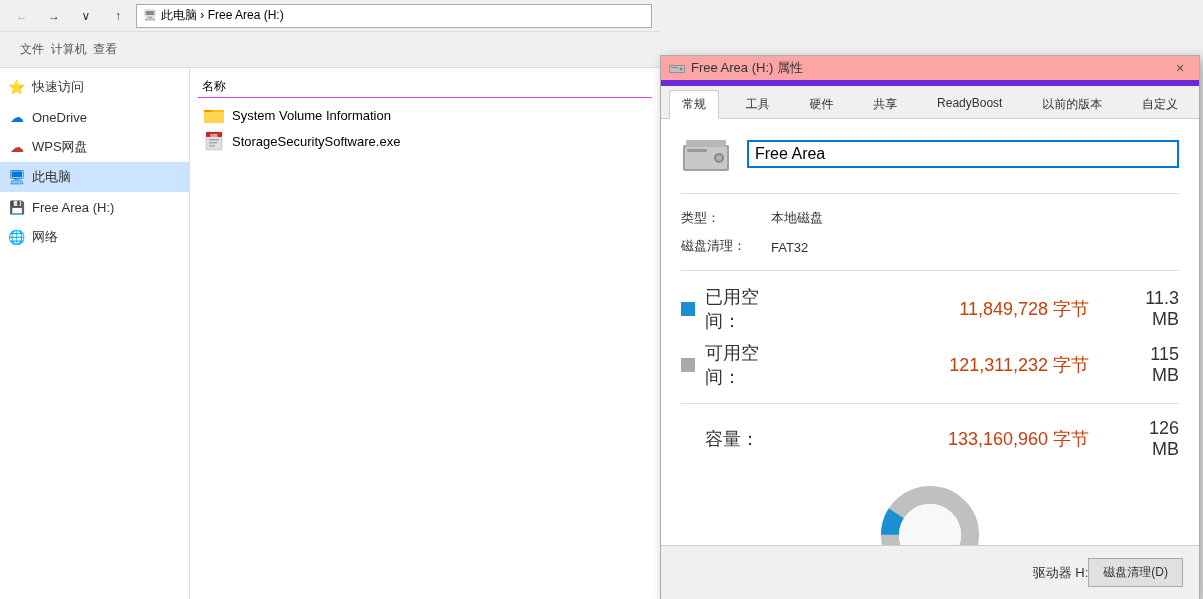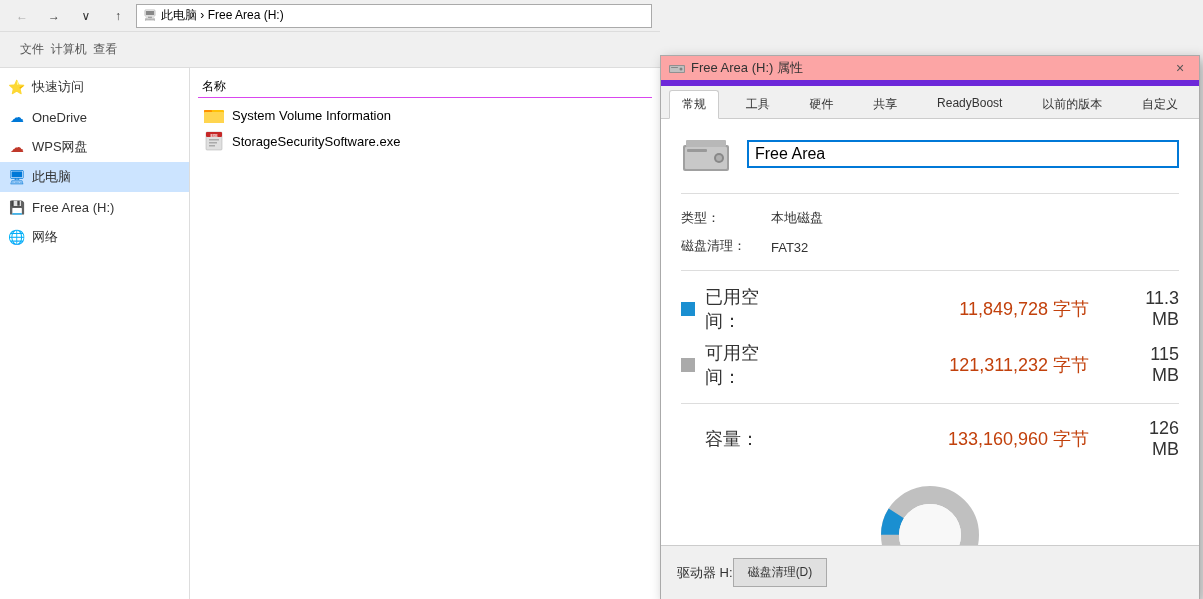--- a/index.html
+++ b/index.html
@@ -284,21 +284,21 @@
       justify-content: center;
       margin: 16px 0 8px;
     }
 
     .dialog-footer {
       padding: 12px 16px;
       background: #f0f0f0;
       border-top: 1px solid #ccc;
       display: flex;
       align-items: center;
-      justify-content: flex-start;
+      justify-content: flex-end;
     }
 
     .drive-label-row {
       font-size: 13px;
       color: #333;
     }
 
     .cleanup-btn {
       padding: 5px 14px;
       background: #e0e0e0;

